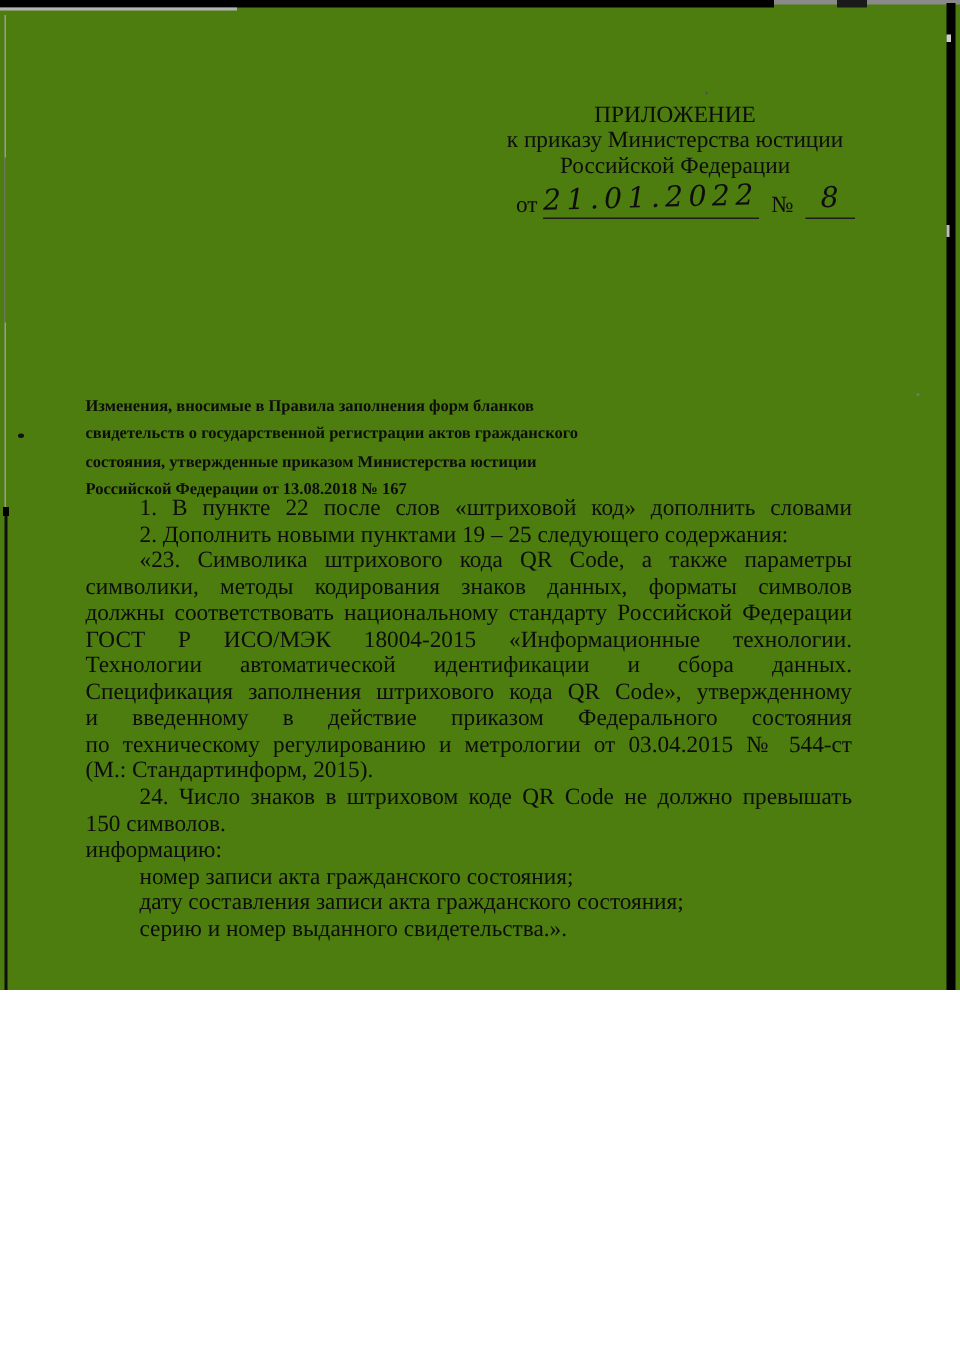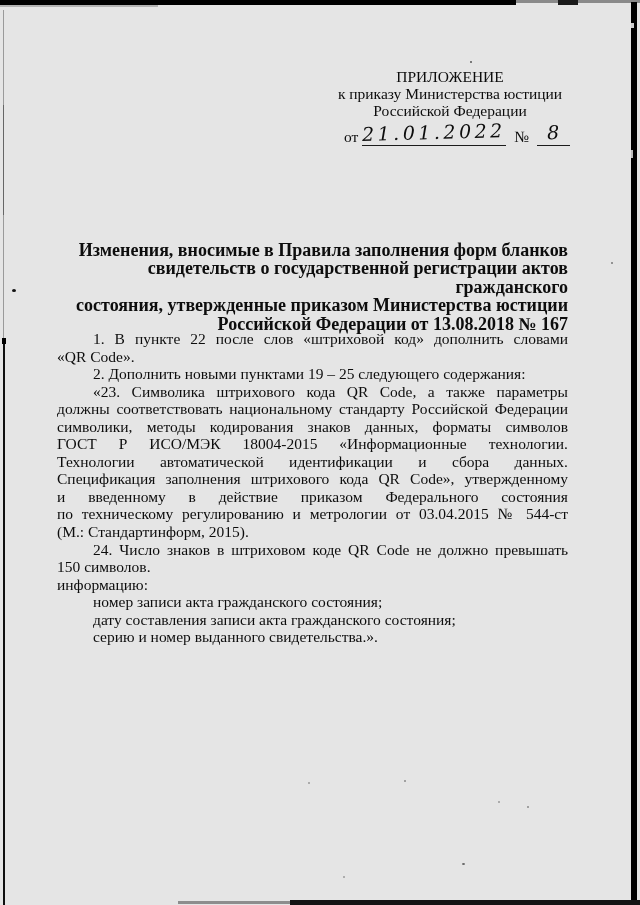--- a/index.html
+++ b/index.html
@@ -1,37 +1,37 @@
 <!DOCTYPE html>
 <html><head>
 <meta charset="utf-8">
 <style>
   html,body{margin:0;padding:0;background:#ffffff;}
-  .page{position:relative;width:640px;height:905px;background:#e5e5e5;overflow:hidden;
+  .page{position:relative;width:640px;height:660px;background:#4d7c0f;overflow:hidden;
         font-family:"Liberation Serif","DejaVu Serif",serif;color:#0d0d0d;}
   .abs{position:absolute;}
 
   
   .hdr{position:absolute;left:330px;top:69px;width:240px;text-align:center;
        font-size:15.5px;line-height:16.9px;}
   .dateline{margin-top:3px;display:flex;align-items:flex-end;height:23px;
             padding-left:14px;font-size:15.5px;}
   .uline{display:inline-block;border-bottom:1.4px solid #1c1c1c;text-align:center;
          height:23px;position:relative;}
   .ul-date{width:153px;margin-left:4px;}
   .ul-num{width:56px;margin-left:8px;}
   .numsign{margin-left:8px;}
   .hw{font-family:"DejaVu Serif",serif;font-style:italic;font-size:19px;
       line-height:21px;white-space:nowrap;display:inline-block;
       transform:rotate(-1.5deg);}
   .hw-date{letter-spacing:3.5px;}
 
   
-  .ttl{position:absolute;left:57px;top:241px;width:511px;text-align:right;
-       font-weight:bold;font-size:18px;line-height:18.4px;}
+  .ttl{position:absolute;left:57px;top:262px;width:511px;text-align:left;
+       font-weight:bold;font-size:11px;line-height:18.4px;}
 
   
   .bod{position:absolute;left:57px;top:330px;width:511px;
        font-size:15.5px;line-height:17.55px;}
   .j{text-align:justify;text-align-last:justify;}
   .i{text-indent:36px;}
 
   
   .sp{position:absolute;border-radius:50%;}
 </style>
@@ -81,25 +81,24 @@
 
   <div class="ttl">
     <div>Изменения, вносимые в Правила заполнения форм бланков</div>
     <div>свидетельств о государственной регистрации актов гражданского</div>
     <div>состояния, утвержденные приказом Министерства юстиции</div>
     <div>Российской Федерации от 13.08.2018 № 167</div>
   </div>
 
   <div class="bod">
     <div class="j i">1. В пункте 22 после слов «штриховой код» дополнить словами</div>
-    <div>«QR Code».</div>
     <div class="i">2. Дополнить новыми пунктами 19 – 25 следующего содержания:</div>
     <div class="j i">«23. Символика штрихового кода QR Code, а также параметры</div>
+    <div class="j">символики, методы кодирования знаков данных, форматы символов</div>
     <div class="j">должны соответствовать национальному стандарту Российской Федерации</div>
-    <div class="j">символики, методы кодирования знаков данных, форматы символов</div>
     <div class="j">ГОСТ Р ИСО/МЭК 18004-2015 «Информационные технологии.</div>
     <div class="j">Технологии автоматической идентификации и сбора данных.</div>
     <div class="j">Спецификация заполнения штрихового кода QR Code», утвержденному</div>
     <div class="j">и введенному в действие приказом Федерального состояния</div>
     <div class="j">по техническому регулированию и метрологии от 03.04.2015 № 544-ст</div>
     <div>(М.: Стандартинформ, 2015).</div>
     <div class="j i">24. Число знаков в штриховом коде QR Code не должно превышать</div>
     <div>150 символов.</div>
     <div>информацию:</div>
     <div class="i">номер записи акта гражданского состояния;</div>

